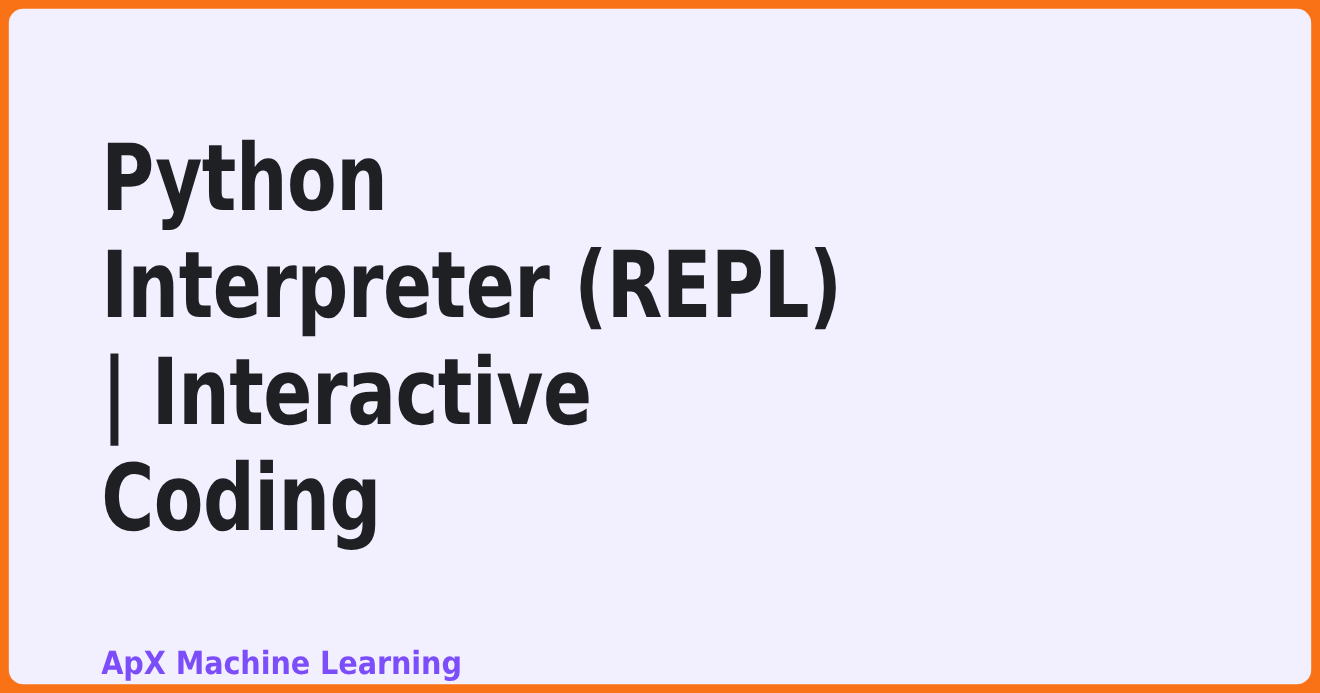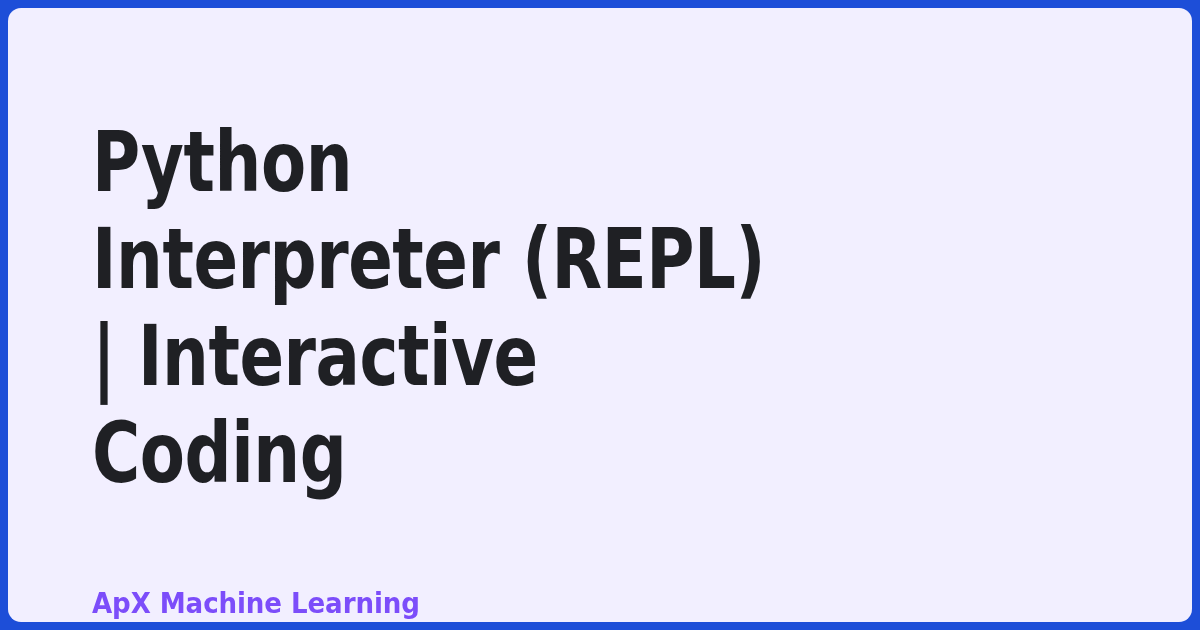--- a/index.html
+++ b/index.html
@@ -15,21 +15,21 @@
     font-family: "Liberation Sans", sans-serif;
     background: #7c4dfa;
   }
 
   
   .og-card-frame {
     position: relative;
     box-sizing: border-box;
     width: 1200px;
     height: 630px;
-    background: #1d4ed8;
+    background: #f97316;
     padding: 8px;
   }
 
   
   .og-card-inner {
     box-sizing: border-box;
     width: 100%;
     height: 100%;
     background: #f2efff;
     border-radius: 13px;

